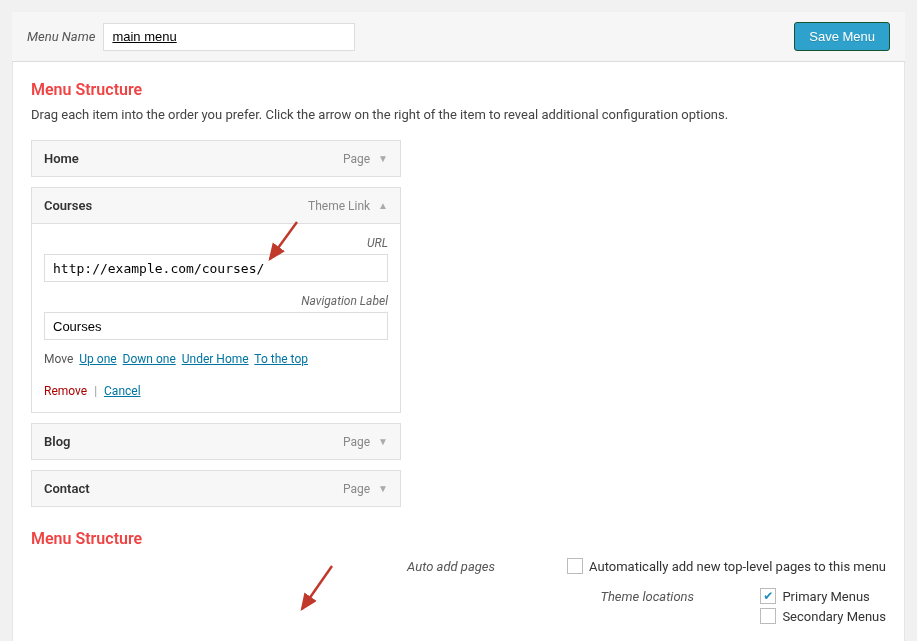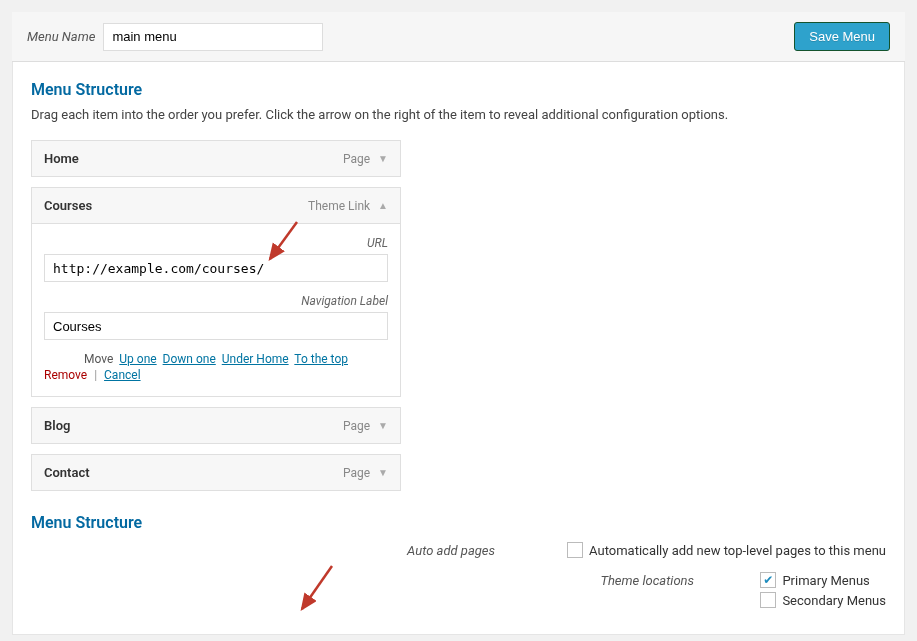--- a/index.html
+++ b/index.html
@@ -30,21 +30,21 @@
     font-style: italic;
     color: #555;
   }
   .text-input {
     height: 28px;
     padding: 3px 8px;
     border: 1px solid #ddd;
     background: #fff;
     font-size: 13px;
   }
-  .menu-name-input { width: 220px; }
+  .menu-name-input { width: 252px; text-decoration: underline; }
   .btn-primary {
     background: #2ea2cc;
     border: 1px solid #14532d;
     color: #fff;
     padding: 6px 14px;
     font-size: 13px;
     border-radius: 3px;
     cursor: pointer;
     text-shadow: 0 1px 0 rgba(0,0,0,.15);
   }
@@ -52,21 +52,21 @@
     background: #fff;
     padding: 18px 18px 22px 18px;
     border-left: 1px solid #e5e5e5;
     border-right: 1px solid #e5e5e5;
     border-bottom: 1px solid #e5e5e5;
   }
   h3.section-title {
     font-size: 16px;
     font-weight: 600;
     margin-bottom: 8px;
-    color: #0369a1;
+    color: #ef4444;
   }
   .desc {
     color: #444;
     margin-bottom: 18px;
     font-size: 13px;
   }
   .menu-items { max-width: 370px; }
   .menu-item {
     margin-bottom: 10px;
   }
@@ -113,22 +113,21 @@
   }
   .url-input {
     width: 100%;
     font-family: Consolas, Menlo, monospace;
     font-size: 13px;
   }
   .nav-label-input { width: 100%; }
   .move-row {
     font-size: 12px;
     color: #555;
-    margin-bottom: 2px;
-    text-align: center;
+    margin-bottom: 18px;
   }
   .move-row a {
     color: #0074a2;
     text-decoration: underline;
     cursor: pointer;
   }
   .remove-row {
     font-size: 12px;
   }
   .remove-link { color: #a00; cursor: pointer; }

